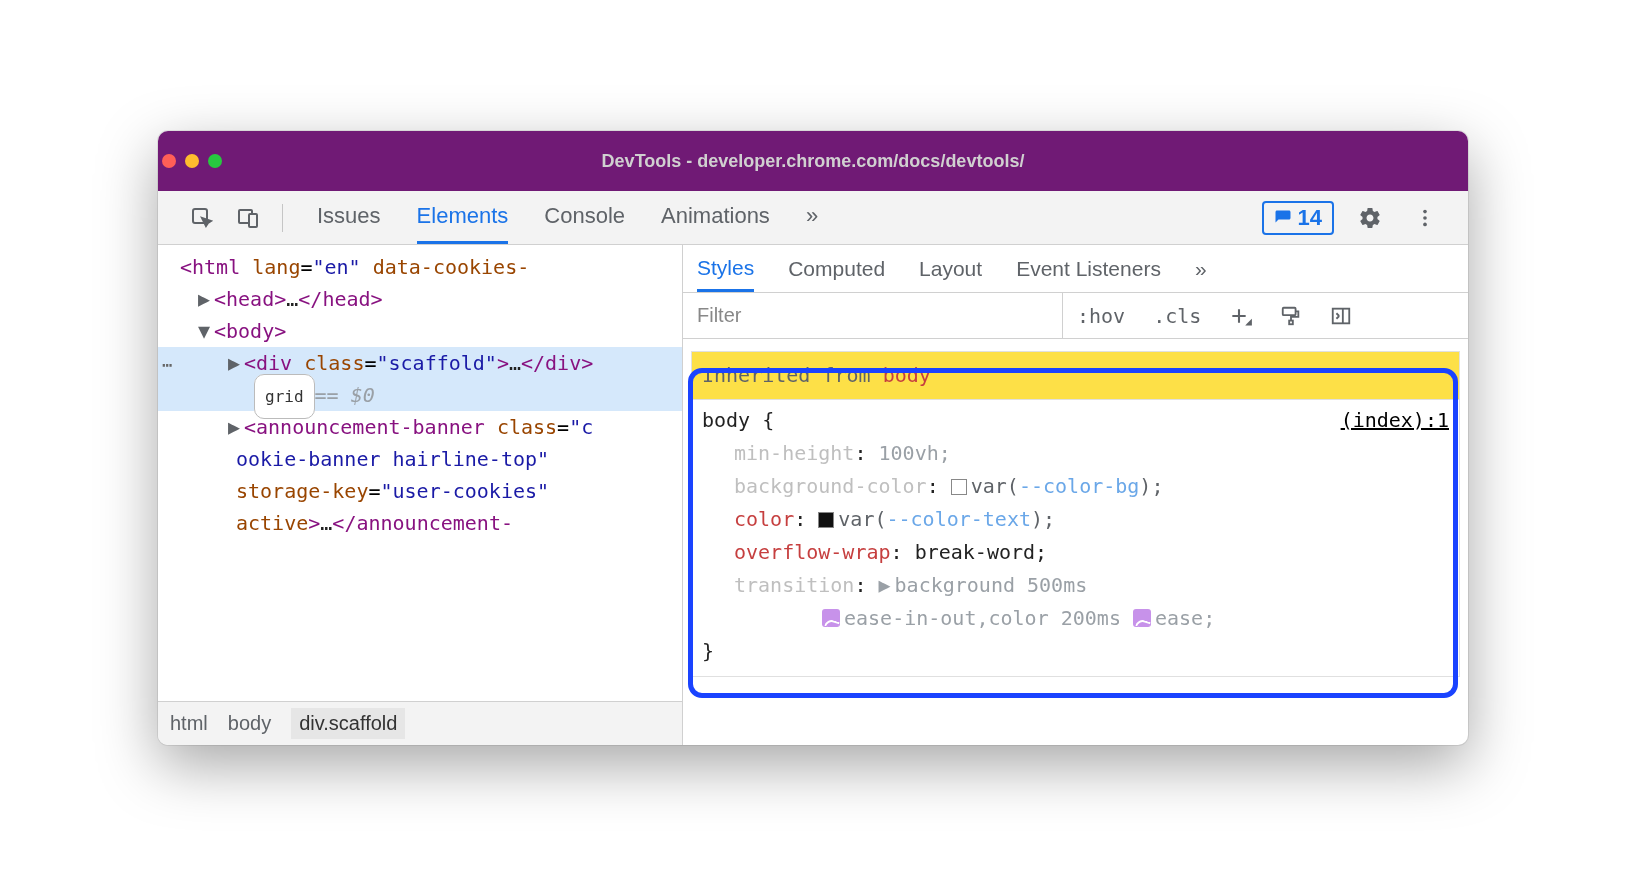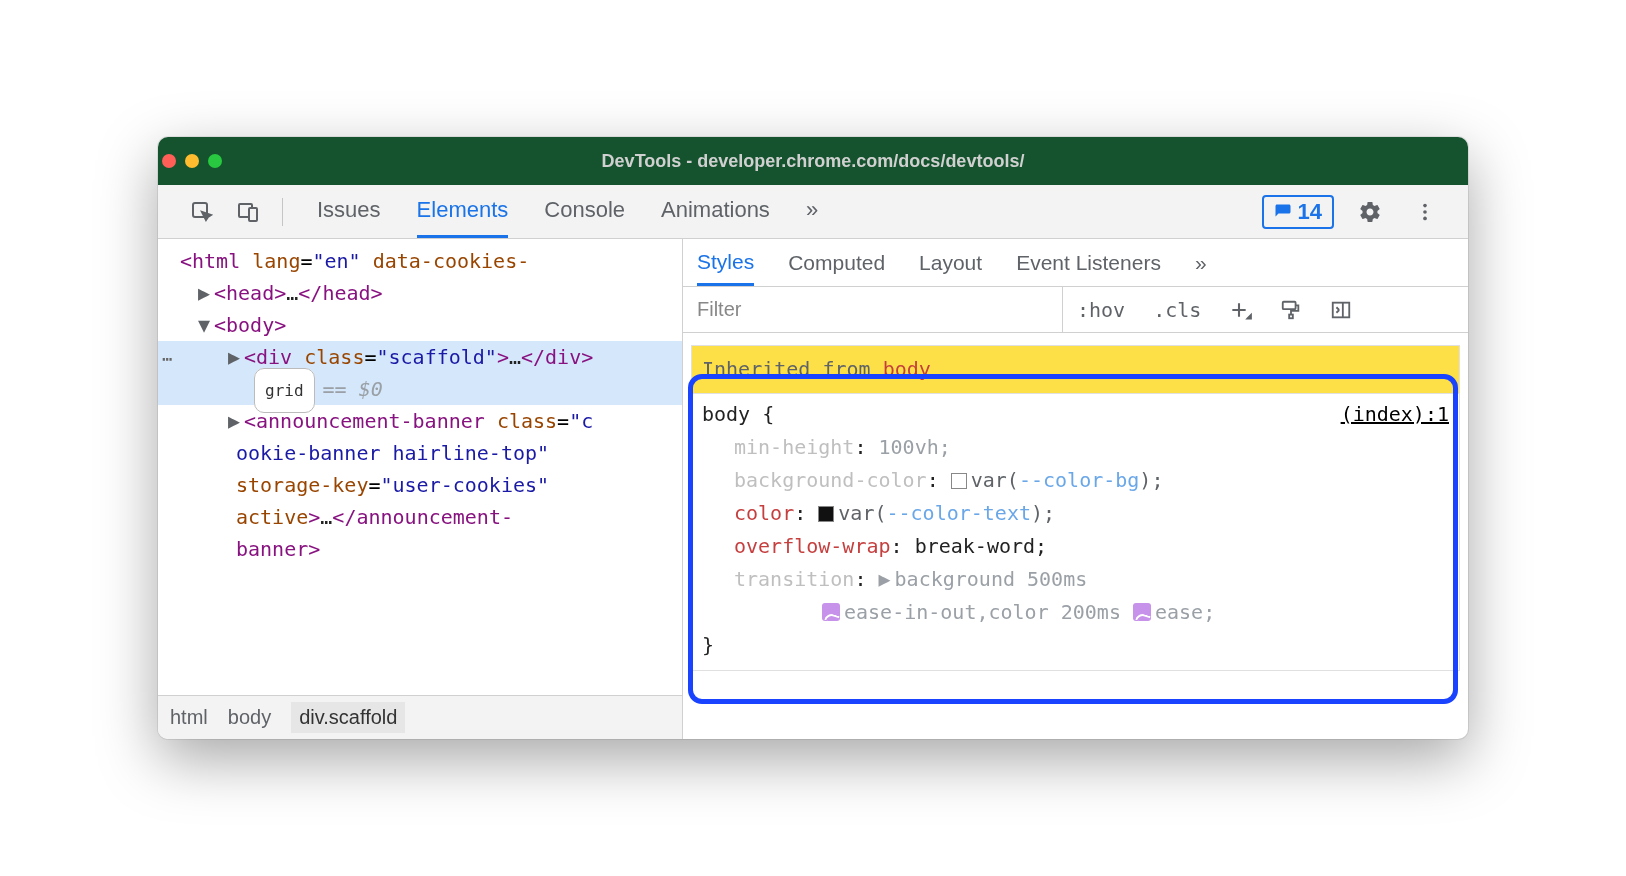--- a/index.html
+++ b/index.html
@@ -13,22 +13,22 @@
 }
 .window {
   width: 1310px;
   background: #fff;
   border-radius: 10px;
   overflow: hidden;
   box-shadow: 0 20px 60px rgba(0,0,0,0.35), 0 0 0 1px rgba(0,0,0,0.08);
   position: relative;
 }
 .titlebar {
-  background: #14532d;
-  height: 48px;
+  background: #701a75;
+  height: 60px;
   display: flex;
   align-items: center;
   padding: 0 4px;
   position: relative;
 }
 .traffic { display: flex; gap: 9px; }
 .dot { width: 14px; height: 14px; border-radius: 50%; }
 .dot.red { background: #ff5f57; }
 .dot.yellow { background: #febc2e; }
 .dot.green { background: #28c840; }
@@ -75,21 +75,21 @@
 .selected { background: #d5e8fb; position:relative; }
 .selected .dots { position:absolute; left:4px; top:4px; color:#666; font-size:18px; letter-spacing:-2px;}
 .tag { color:#881280; }
 .attr-name { color:#994500; }
 .attr-val { color:#1a1aa6; }
 .doctype { color:#9aa0a6; }
 .ellipsis { color:#222; }
 .arrow { color:#5f6368; margin-right:2px; display:inline-block; width:14px; }
 .grid-badge {
   background:#fff; border:1px solid #bbb; border-radius:10px;
-  padding:12px 10px; font-size:16px; color:#333; margin-right:8px;
+  padding:12px 10px; font-size:16px; color:#333; margin-right:0;
 }
 .eq0 { color:#9aa0a6; font-style:italic; }
 .breadcrumb {
   border-top:1px solid #d0d0d0; background:#f3f3f3; height:44px;
   display:flex; align-items:center; padding:0 12px; gap:20px;
   font-size:20px; color:#5f6368;
 }
 .breadcrumb .crumb.sel { background:#e6e6e6; padding:4px 8px; color:#333; }
 .right-pane { flex:1; display:flex; flex-direction:column; }
 .styles-tabs {
@@ -212,21 +212,20 @@
           <span class="dots">⋯</span>
           <span class="arrow">▶</span><span class="tag">&lt;div</span> <span class="attr-name">class</span>=<span class="attr-val">"scaffold"</span><span class="tag">&gt;</span><span class="ellipsis">…</span><span class="tag">&lt;/div&gt;</span>
         </div>
         <div class="dom-line indent2 selected" style="padding-left:96px">
           <span class="grid-badge">grid</span><span class="eq0">== $0</span>
         </div>
         <div class="dom-line indent2"><span class="arrow">▶</span><span class="tag">&lt;announcement-banner</span> <span class="attr-name">class</span>=<span class="attr-val">"c</span></div>
         <div class="dom-line indent2wrap"><span class="attr-val">ookie-banner hairline-top"</span></div>
         <div class="dom-line indent2wrap"><span class="attr-name">storage-key</span>=<span class="attr-val">"user-cookies"</span></div>
         <div class="dom-line indent2wrap"><span class="attr-name">active</span><span class="tag">&gt;</span><span class="ellipsis">…</span><span class="tag">&lt;/announcement-</span></div>
-        <div class="dom-line indent2wrap"><span class="tag">banner&gt;</span></div>
       </div>
       <div class="breadcrumb">
         <span class="crumb">html</span>
         <span class="crumb">body</span>
         <span class="crumb sel">div.scaffold</span>
       </div>
     </div>
 
     <div class="right-pane">
       <div class="styles-tabs">

